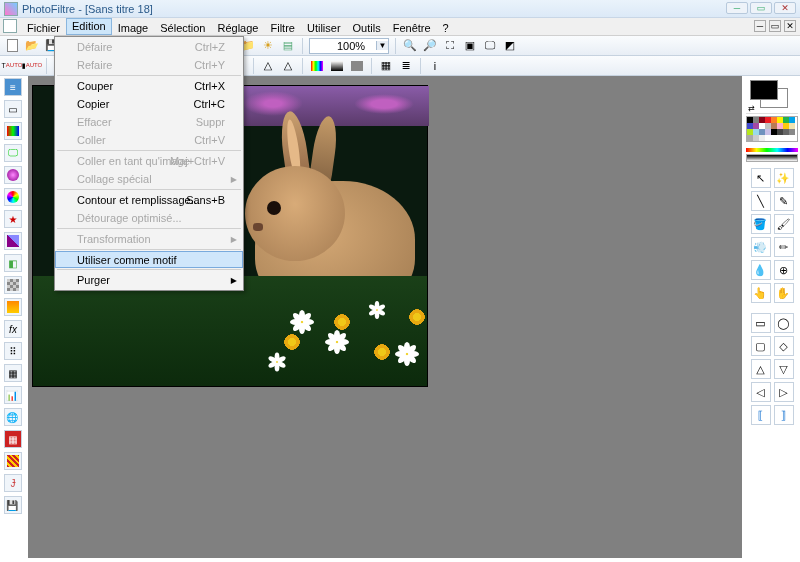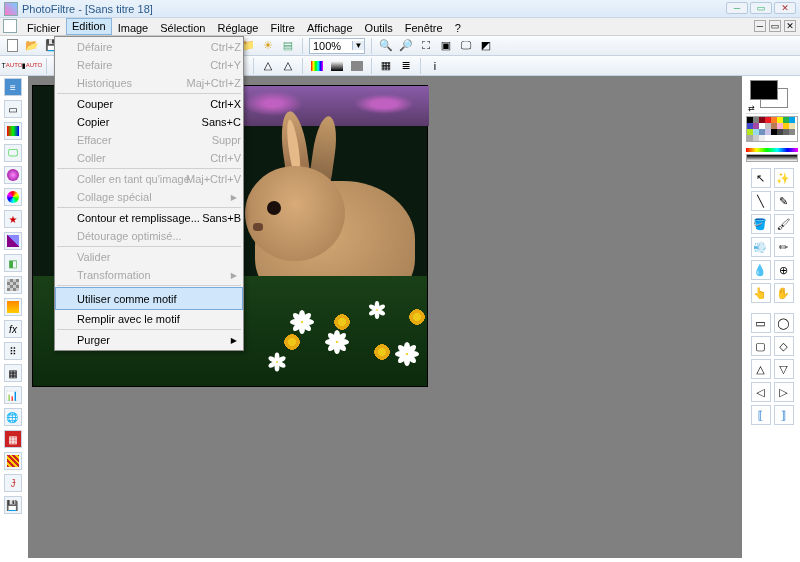--- a/index.html
+++ b/index.html
@@ -19,21 +19,21 @@
   .menuitem { padding:4px 6px; color:#000; cursor:pointer; }
   .menuitem.active { background:#cde6fa; border:1px solid #8ab6de; padding:1px 5px; }
   .doc-close { position:absolute; right:4px; top:2px; display:flex; gap:3px;}
   .doc-close span{ width:12px;height:12px;border:1px solid #aaa; font-size:9px; text-align:center; line-height:10px; cursor:pointer;}
 
   
   .toolbar { height:20px; background:linear-gradient(#fafcfe,#e8eef5); border-bottom:1px solid #c6d2df; display:flex; align-items:center; padding:0 4px; gap:4px; }
   .tbtn { width:16px; height:16px; border:1px solid transparent; display:flex; align-items:center; justify-content:center; cursor:pointer; font-size:11px; }
   .tsep { width:1px; height:16px; background:#c6d2df; margin:0 2px; }
   .zoombox { display:flex; align-items:center; border:1px solid #a9bdd2; height:16px; background:#fff;}
-  .zoombox .zoomval{ width:42px; padding:0 3px;}
+  .zoombox .zoomval{ width:42px; padding:0 3px;margin-left:24px;}
   .zoombox .zoomarrow{ width:12px; background:#e8eef5; border-left:1px solid #a9bdd2; text-align:center; font-size:8px; cursor:pointer;}
 
   
   .workspace { position:absolute; top:76px; left:28px; right:58px; bottom:4px; background:#808080; }
   .canvas { position:absolute; top:9px; left:4px; width:396px; height:302px; background:#0a1a0f; border:1px solid #000; }
   .canvas .sky { position:absolute; top:0; left:200px; width:196px; height:40px; background:linear-gradient(#8a5ca8,#5a3a6a); }
   .canvas .sky::before{content:"";position:absolute;left:10px;top:5px;width:60px;height:25px;background:radial-gradient(#c060c0 20%,transparent 70%);}
   .canvas .sky::after{content:"";position:absolute;right:15px;top:8px;width:60px;height:20px;background:radial-gradient(#c060c0 30%,transparent 70%);}
   .canvas .rabbit { position:absolute; top:25px; left:212px; width:170px; height:200px; }
   .rabbit .body{ position:absolute; bottom:0; left:10px; width:160px; height:130px; background:radial-gradient(ellipse at 40% 40%, #d4a875, #a07a50); border-radius:50% 45% 40% 40%; }
@@ -61,22 +61,22 @@
   .swatch-arrow{position:absolute;top:26px;left:2px;font-size:8px;}
   .palette{display:grid;grid-template-columns:repeat(8,6px);grid-auto-rows:6px;gap:0;border:1px solid #aaa;margin-bottom:6px;}
   .palette div{border:0;}
   .toolgrid{display:grid;grid-template-columns:20px 20px;gap:3px;justify-content:center;margin-top:6px;}
   .toolgrid .tbtn2{width:20px;height:20px;border:1px solid #c6d2df;background:#fff;display:flex;align-items:center;justify-content:center;cursor:pointer;font-size:11px;}
 
   
   .dropdown { position:absolute; top:36px; left:54px; width:190px; background:#f3f3f3; border:1px solid #8c8c8c; box-shadow:2px 2px 4px rgba(0,0,0,.3); z-index:100; padding:1px 0;}
   .dropdown .row{display:flex;align-items:center;height:18px;padding:0 18px 0 22px;color:#000;position:relative;cursor:pointer;}
   .dropdown .row.disabled{color:#a8a8a8;cursor:default;}
-  .dropdown .row.highlight{background:#cfe6fb;border:1px solid #79aadd;height:23px;padding:0 17px 0 21px;}
-  .dropdown .row .shortcut{position:absolute;right:2px;}
+  .dropdown .row.highlight{background:#cfe6fb;border:1px solid #79aadd;height:17px;padding:0 17px 0 21px;}
+  .dropdown .row .shortcut{position:absolute;right:18px;}
   .dropdown .row .submenu-arrow{position:absolute;right:6px;font-size:8px;}
   .dropdown .sep{height:1px;background:#d0d0d0;margin:1px 2px;}
 
 </style>
 </head>
 <body>
 
 <div class="titlebar">
   <div class="appicon"></div>
   <span class="title">PhotoFiltre - [Sans titre 18]</span>
@@ -88,21 +88,21 @@
 </div>
 
 <div class="menubar">
   <div class="docicon"></div>
   <span class="menuitem">Fichier</span>
   <span class="menuitem active">Edition</span>
   <span class="menuitem">Image</span>
   <span class="menuitem">Sélection</span>
   <span class="menuitem">Réglage</span>
   <span class="menuitem">Filtre</span>
-  <span class="menuitem">Affichage</span>
+  <span class="menuitem">Utiliser</span>
   <span class="menuitem">Outils</span>
   <span class="menuitem">Fenêtre</span>
   <span class="menuitem">?</span>
   <div class="doc-close">
     <span>─</span>
     <span>▭</span>
     <span>✕</span>
   </div>
 </div>
 
@@ -349,32 +349,28 @@
 
 <div class="dropdown" id="edmenu">
     <div class="row disabled">
       <span>Défaire</span>
       <span class="shortcut">Ctrl+Z</span>
     </div>
     <div class="row disabled">
       <span>Refaire</span>
       <span class="shortcut">Ctrl+Y</span>
     </div>
-    <div class="row disabled">
-      <span>Historiques</span>
-      <span class="shortcut">Maj+Ctrl+Z</span>
-    </div>
     <div class="sep"></div>
     <div class="row">
       <span>Couper</span>
       <span class="shortcut">Ctrl+X</span>
     </div>
     <div class="row">
       <span>Copier</span>
-      <span class="shortcut">Sans+C</span>
+      <span class="shortcut">Ctrl+C</span>
     </div>
     <div class="row disabled">
       <span>Effacer</span>
       <span class="shortcut">Suppr</span>
     </div>
     <div class="row disabled">
       <span>Coller</span>
       <span class="shortcut">Ctrl+V</span>
     </div>
     <div class="sep"></div>
@@ -389,31 +385,25 @@
     <div class="sep"></div>
     <div class="row">
       <span>Contour et remplissage...</span>
       <span class="shortcut">Sans+B</span>
     </div>
     <div class="row disabled">
       <span>Détourage optimisé...</span>
     </div>
     <div class="sep"></div>
     <div class="row disabled">
-      <span>Valider</span>
-    </div>
-    <div class="row disabled">
       <span>Transformation</span>
       <span class="submenu-arrow">▶</span>
     </div>
     <div class="sep"></div>
     <div class="row highlight">
       <span>Utiliser comme motif</span>
-    </div>
-    <div class="row">
-      <span>Remplir avec le motif</span>
     </div>
     <div class="sep"></div>
     <div class="row">
       <span>Purger</span>
       <span class="submenu-arrow">▶</span>
     </div>
   </div>
 
 </body></html>

